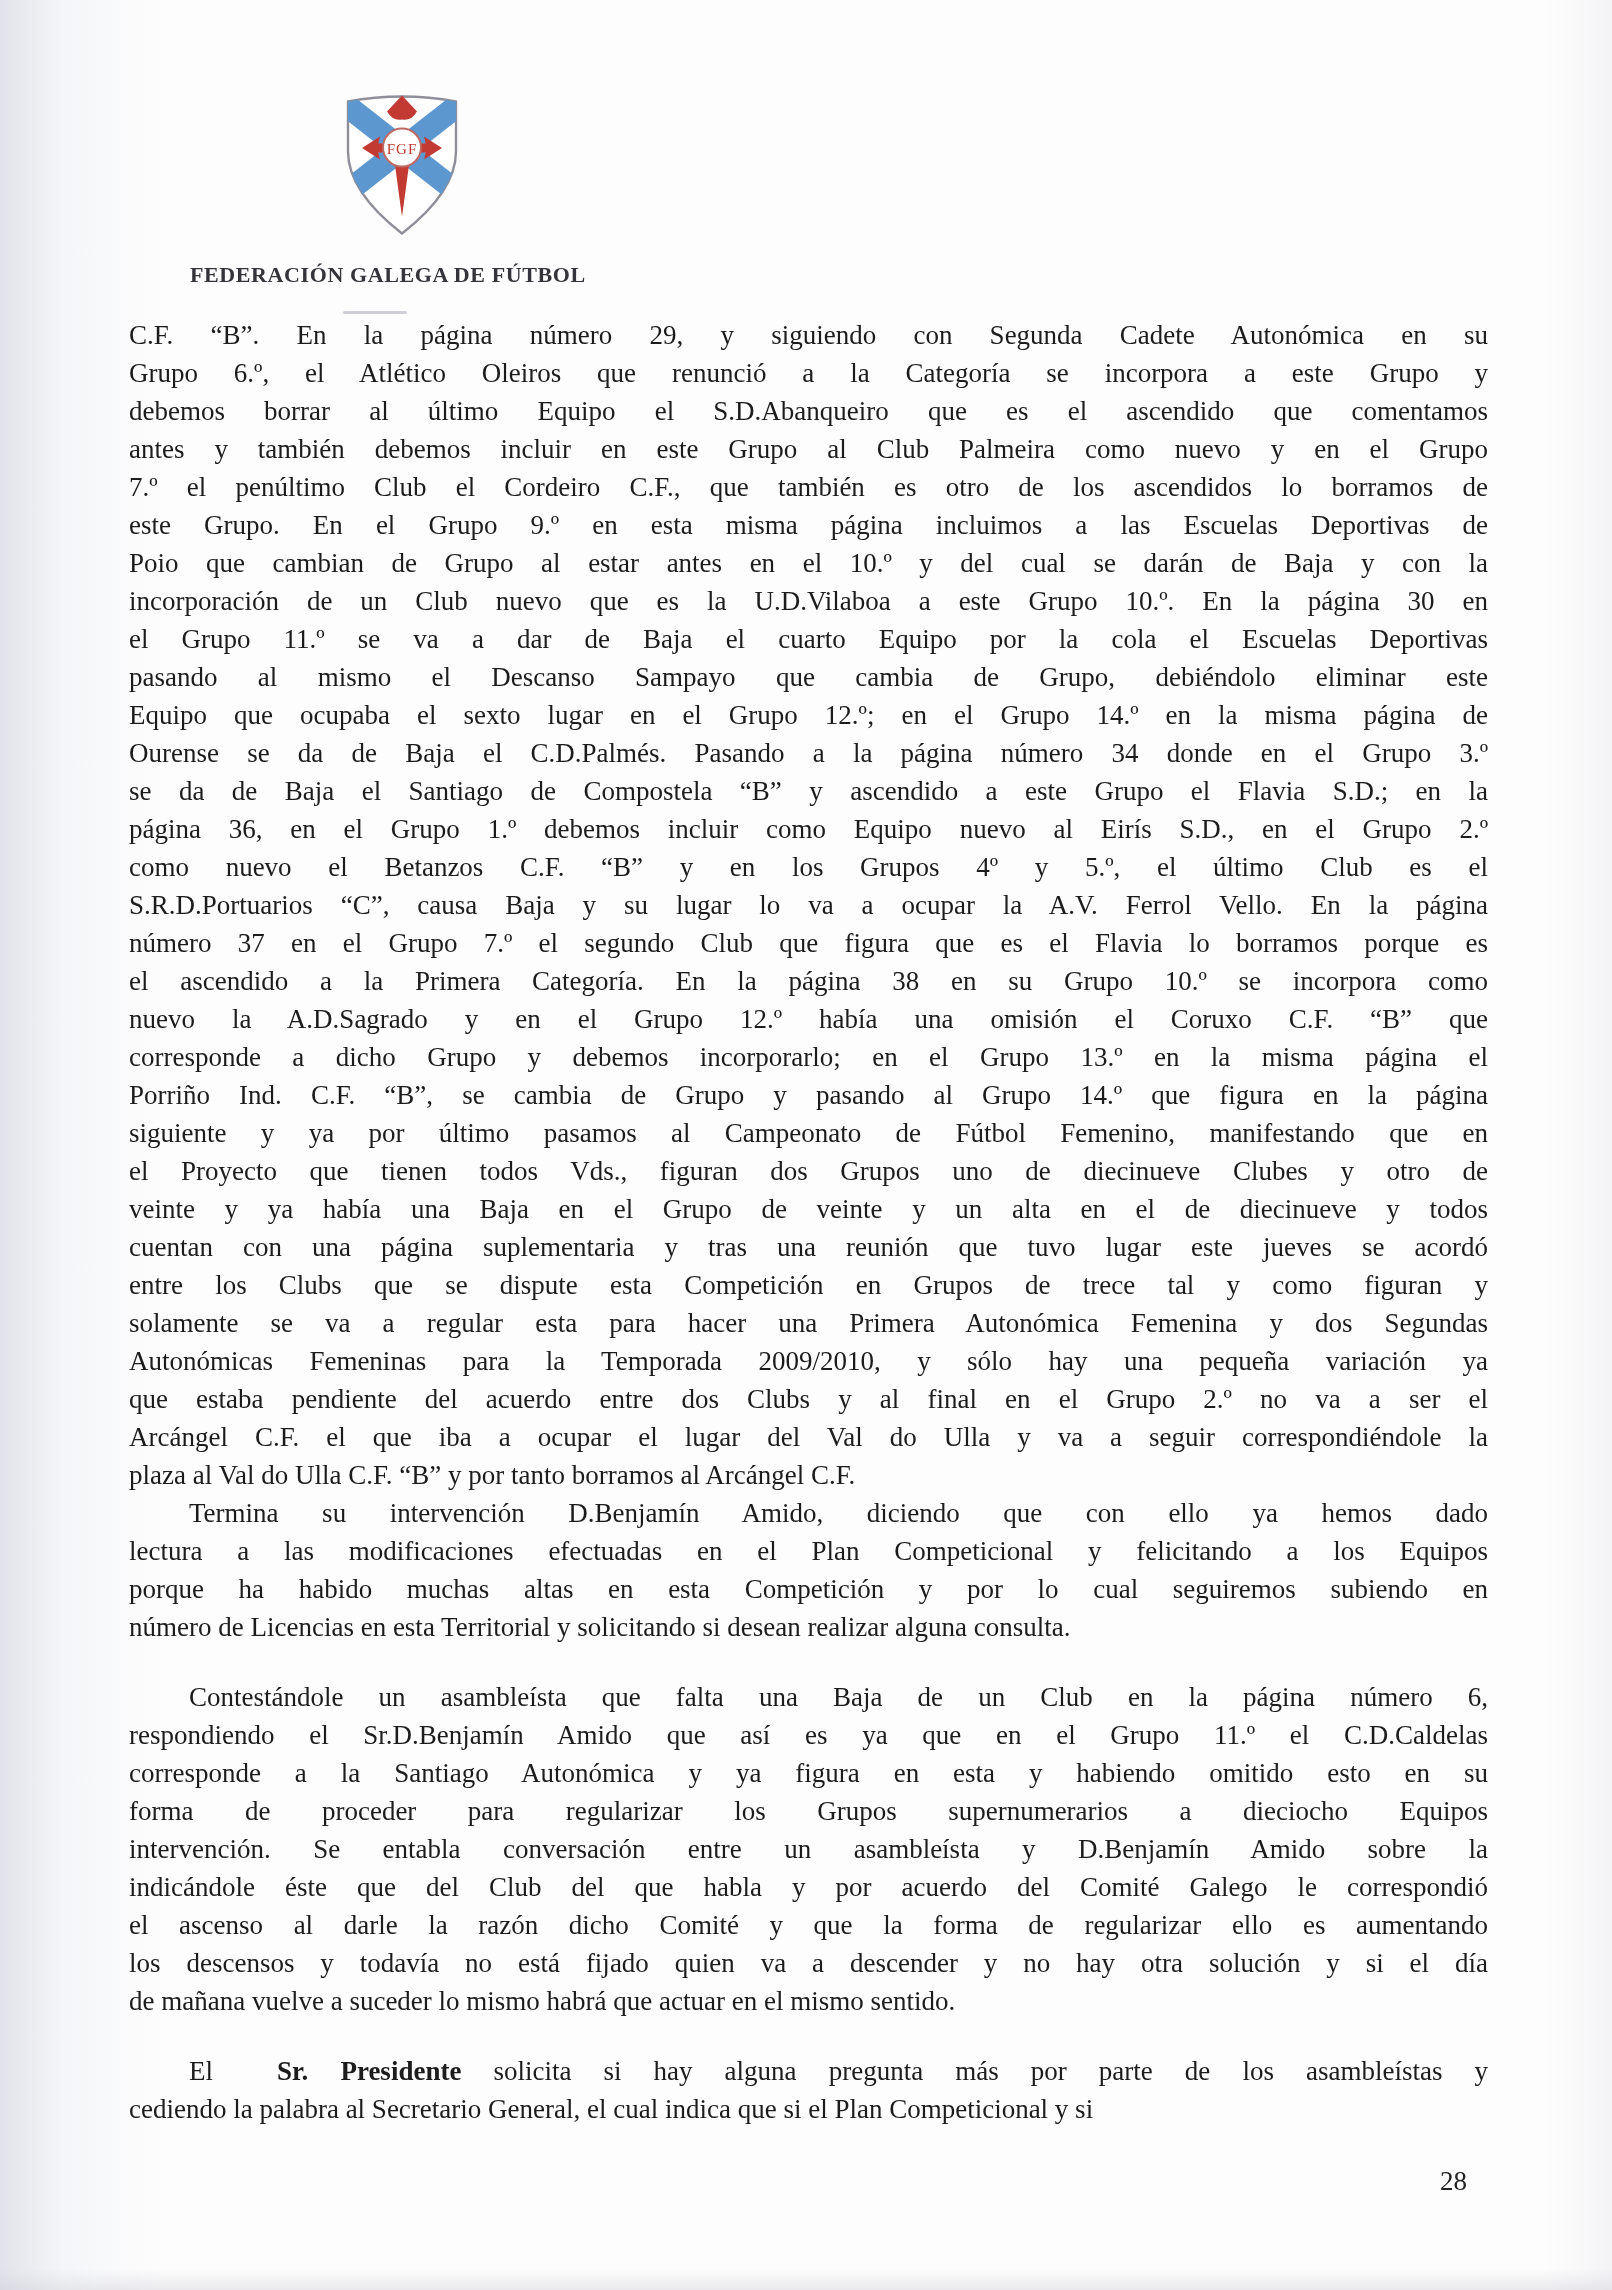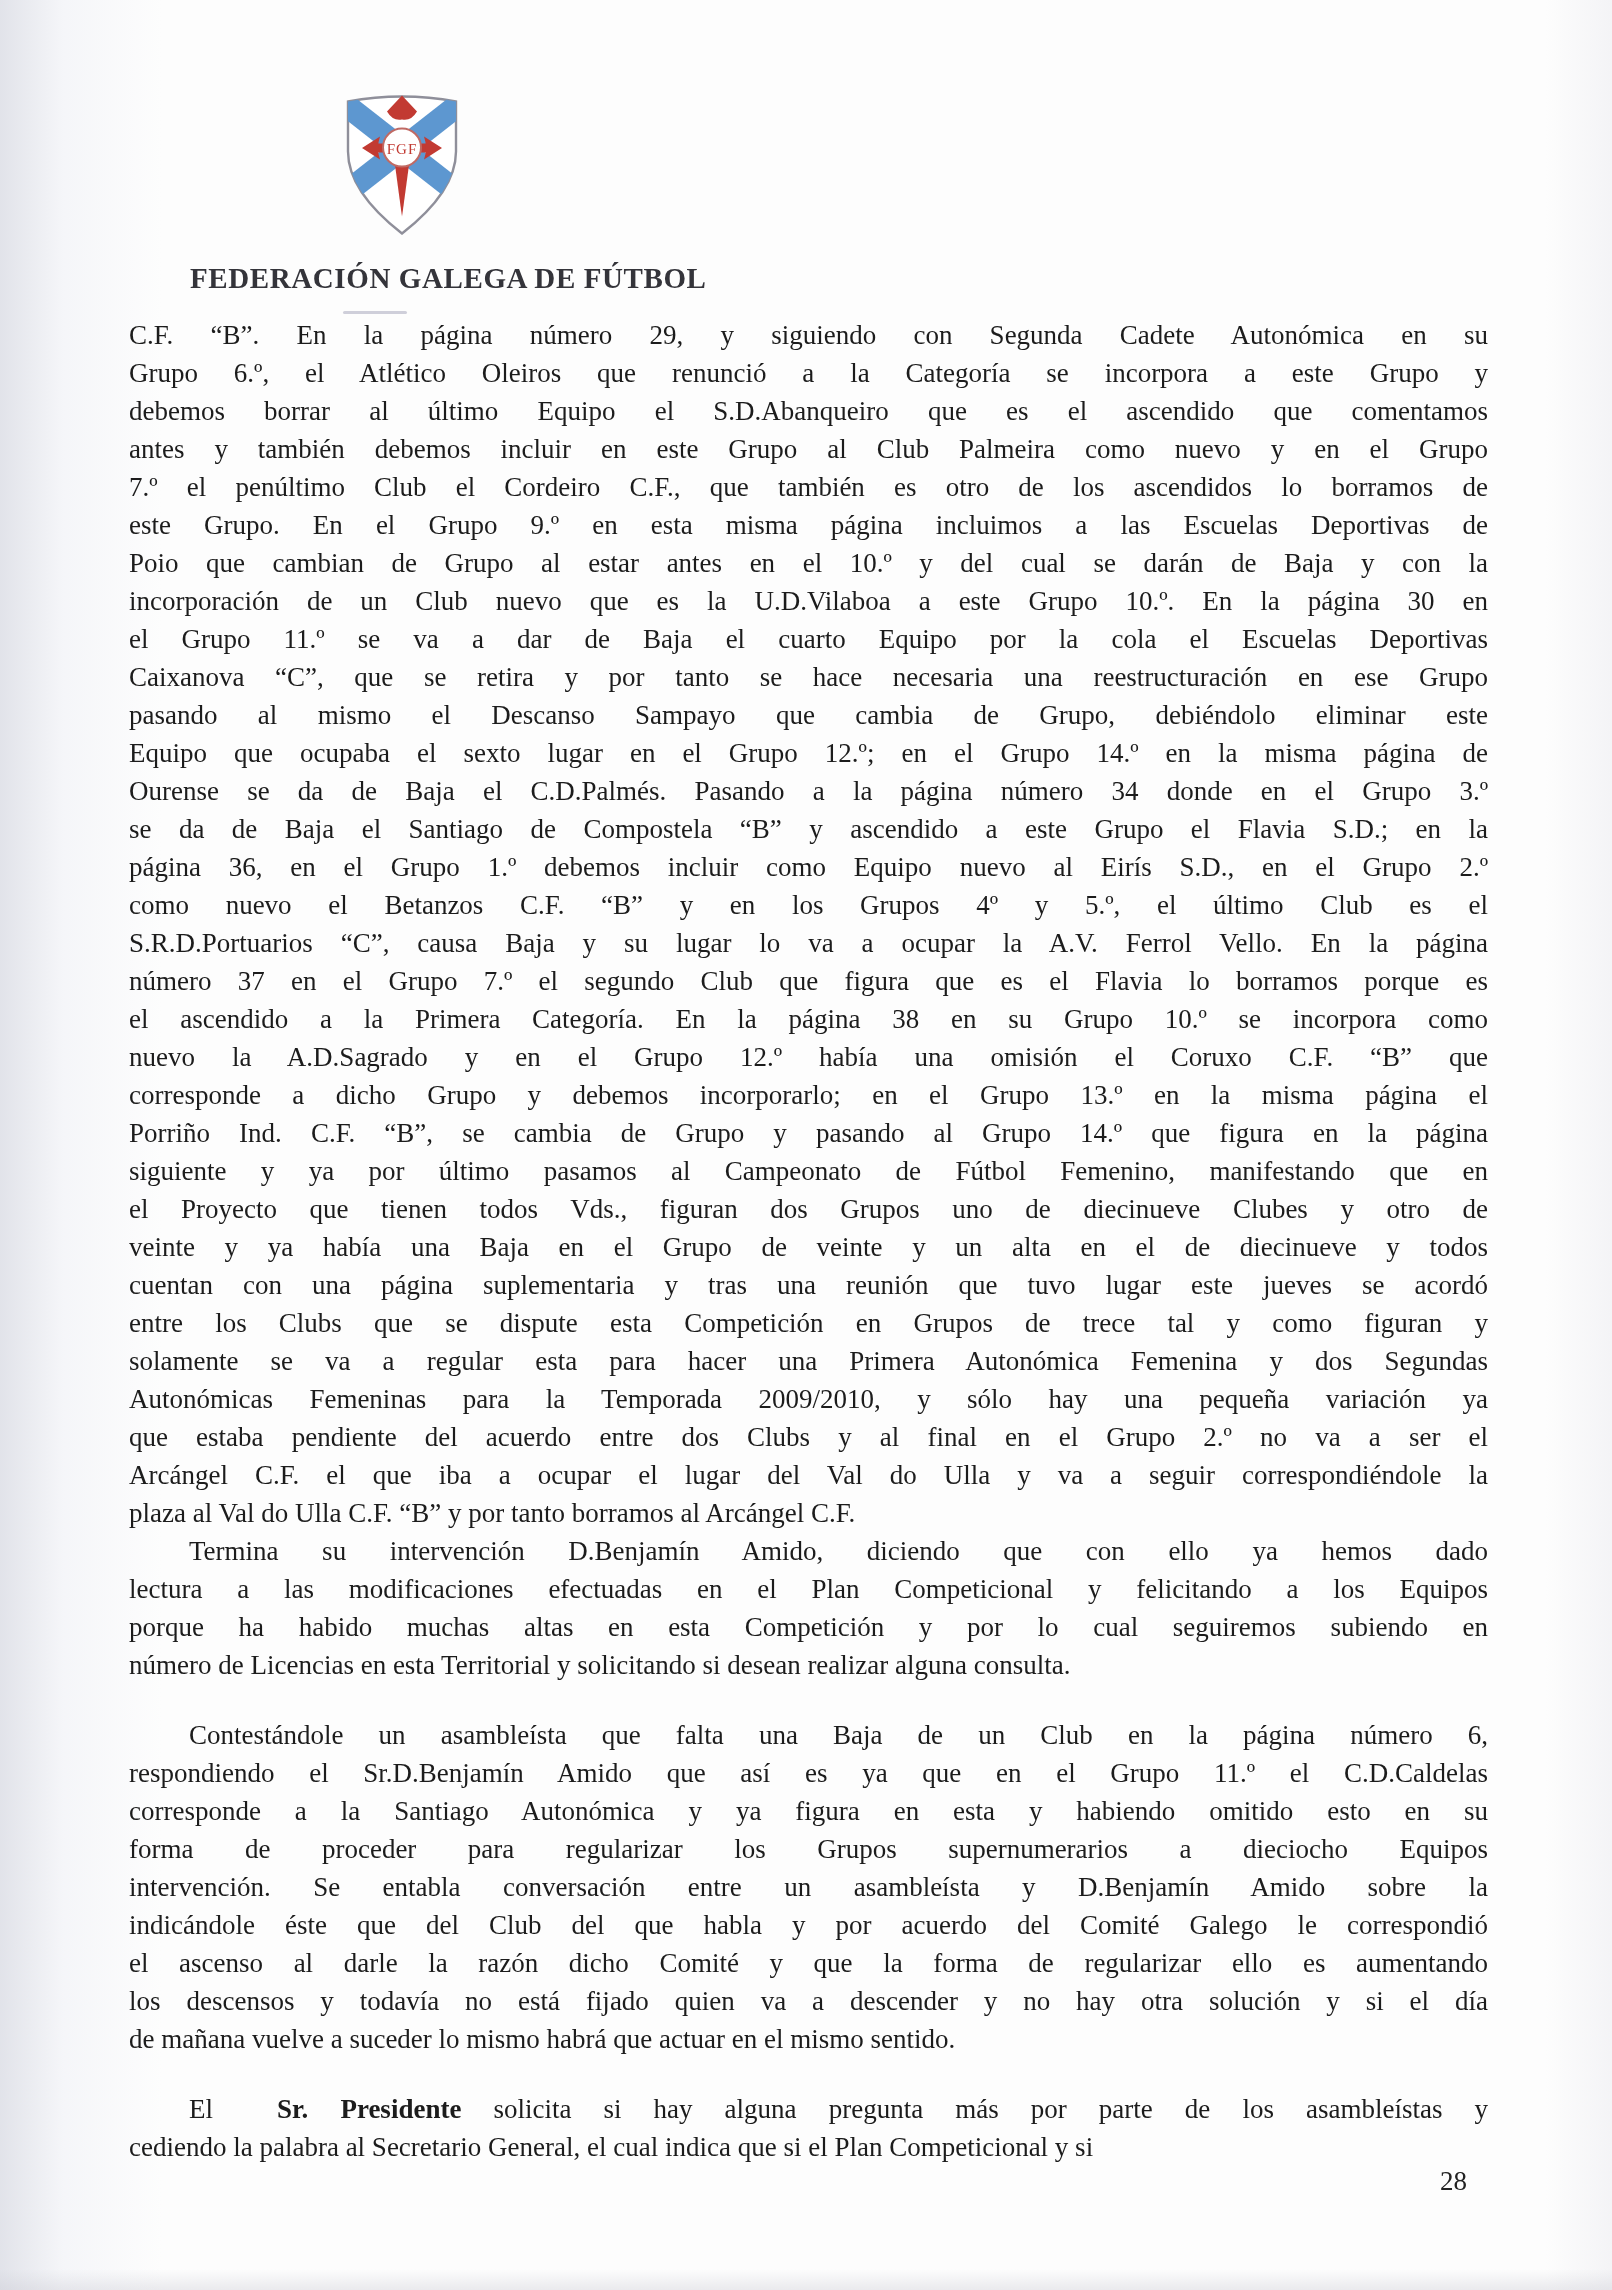--- a/index.html
+++ b/index.html
@@ -17,21 +17,21 @@
     background:linear-gradient(0deg, rgba(205,205,214,.40), rgba(255,255,255,0));
     pointer-events:none;}
   .scan-right{position:absolute;right:0;top:0;width:68px;height:100%;
     background:linear-gradient(270deg, rgba(222,222,230,.30), rgba(255,255,255,0));
     pointer-events:none;}
 
   .crest{position:absolute;left:342px;top:85px;width:120px;height:155px;}
 
   .org-title{
     position:absolute;left:190px;top:262px;
-    font-size:29px;font-weight:bold;letter-spacing:0.6px;
+    font-size:22px;font-weight:bold;letter-spacing:0.6px;
     color:#34343a;white-space:nowrap;
   }
   .underline-artifact{
     position:absolute;left:343px;top:311px;width:64px;height:2.9px;
     background:#c7c7d4;border-radius:1.9px;opacity:.85;
   }
 
   .body-text{
     position:absolute;left:129px;top:316px;width:1359px;
     font-size:27px;line-height:38px;color:#1c1c1c;
@@ -96,21 +96,20 @@
     <div class="para">
         <div class="bodyline">C.F. “B”. En la página número 29, y siguiendo con Segunda Cadete Autonómica en su</div>
         <div class="bodyline">Grupo 6.º, el Atlético Oleiros que renunció a la Categoría se incorpora a este Grupo y</div>
         <div class="bodyline">debemos borrar al último Equipo el S.D.Abanqueiro que es el ascendido que comentamos</div>
         <div class="bodyline">antes y también debemos incluir en este Grupo al Club Palmeira como nuevo y en el Grupo</div>
         <div class="bodyline">7.º el penúltimo Club el Cordeiro C.F., que también es otro de los ascendidos lo borramos de</div>
         <div class="bodyline">este Grupo. En el Grupo 9.º en esta misma página incluimos a las Escuelas Deportivas de</div>
         <div class="bodyline">Poio que cambian de Grupo al estar antes en el 10.º y del cual se darán de Baja y con la</div>
         <div class="bodyline">incorporación de un Club nuevo que es la U.D.Vilaboa a este Grupo 10.º. En la página 30 en</div>
         <div class="bodyline">el Grupo 11.º se va a dar de Baja el cuarto Equipo por la cola el Escuelas Deportivas</div>
-        <div class="bodyline">Caixanova “C”, que se retira y por tanto se hace necesaria una reestructuración en ese Grupo</div>
         <div class="bodyline">pasando al mismo el Descanso Sampayo que cambia de Grupo, debiéndolo eliminar este</div>
         <div class="bodyline">Equipo que ocupaba el sexto lugar en el Grupo 12.º; en el Grupo 14.º en la misma página de</div>
         <div class="bodyline">Ourense se da de Baja el C.D.Palmés. Pasando a la página número 34 donde en el Grupo 3.º</div>
         <div class="bodyline">se da de Baja el Santiago de Compostela “B” y ascendido a este Grupo el Flavia S.D.; en la</div>
         <div class="bodyline">página 36, en el Grupo 1.º debemos incluir como Equipo nuevo al Eirís S.D., en el Grupo 2.º</div>
         <div class="bodyline">como nuevo el Betanzos C.F. “B” y en los Grupos 4º y 5.º, el último Club es el</div>
         <div class="bodyline">S.R.D.Portuarios “C”, causa Baja y su lugar lo va a ocupar la A.V. Ferrol Vello. En la página</div>
         <div class="bodyline">número 37 en el Grupo 7.º el segundo Club que figura que es el Flavia lo borramos porque es</div>
         <div class="bodyline">el ascendido a la Primera Categoría. En la página 38 en su Grupo 10.º se incorpora como</div>
         <div class="bodyline">nuevo la A.D.Sagrado y en el Grupo 12.º había una omisión el Coruxo C.F. “B” que</div>

